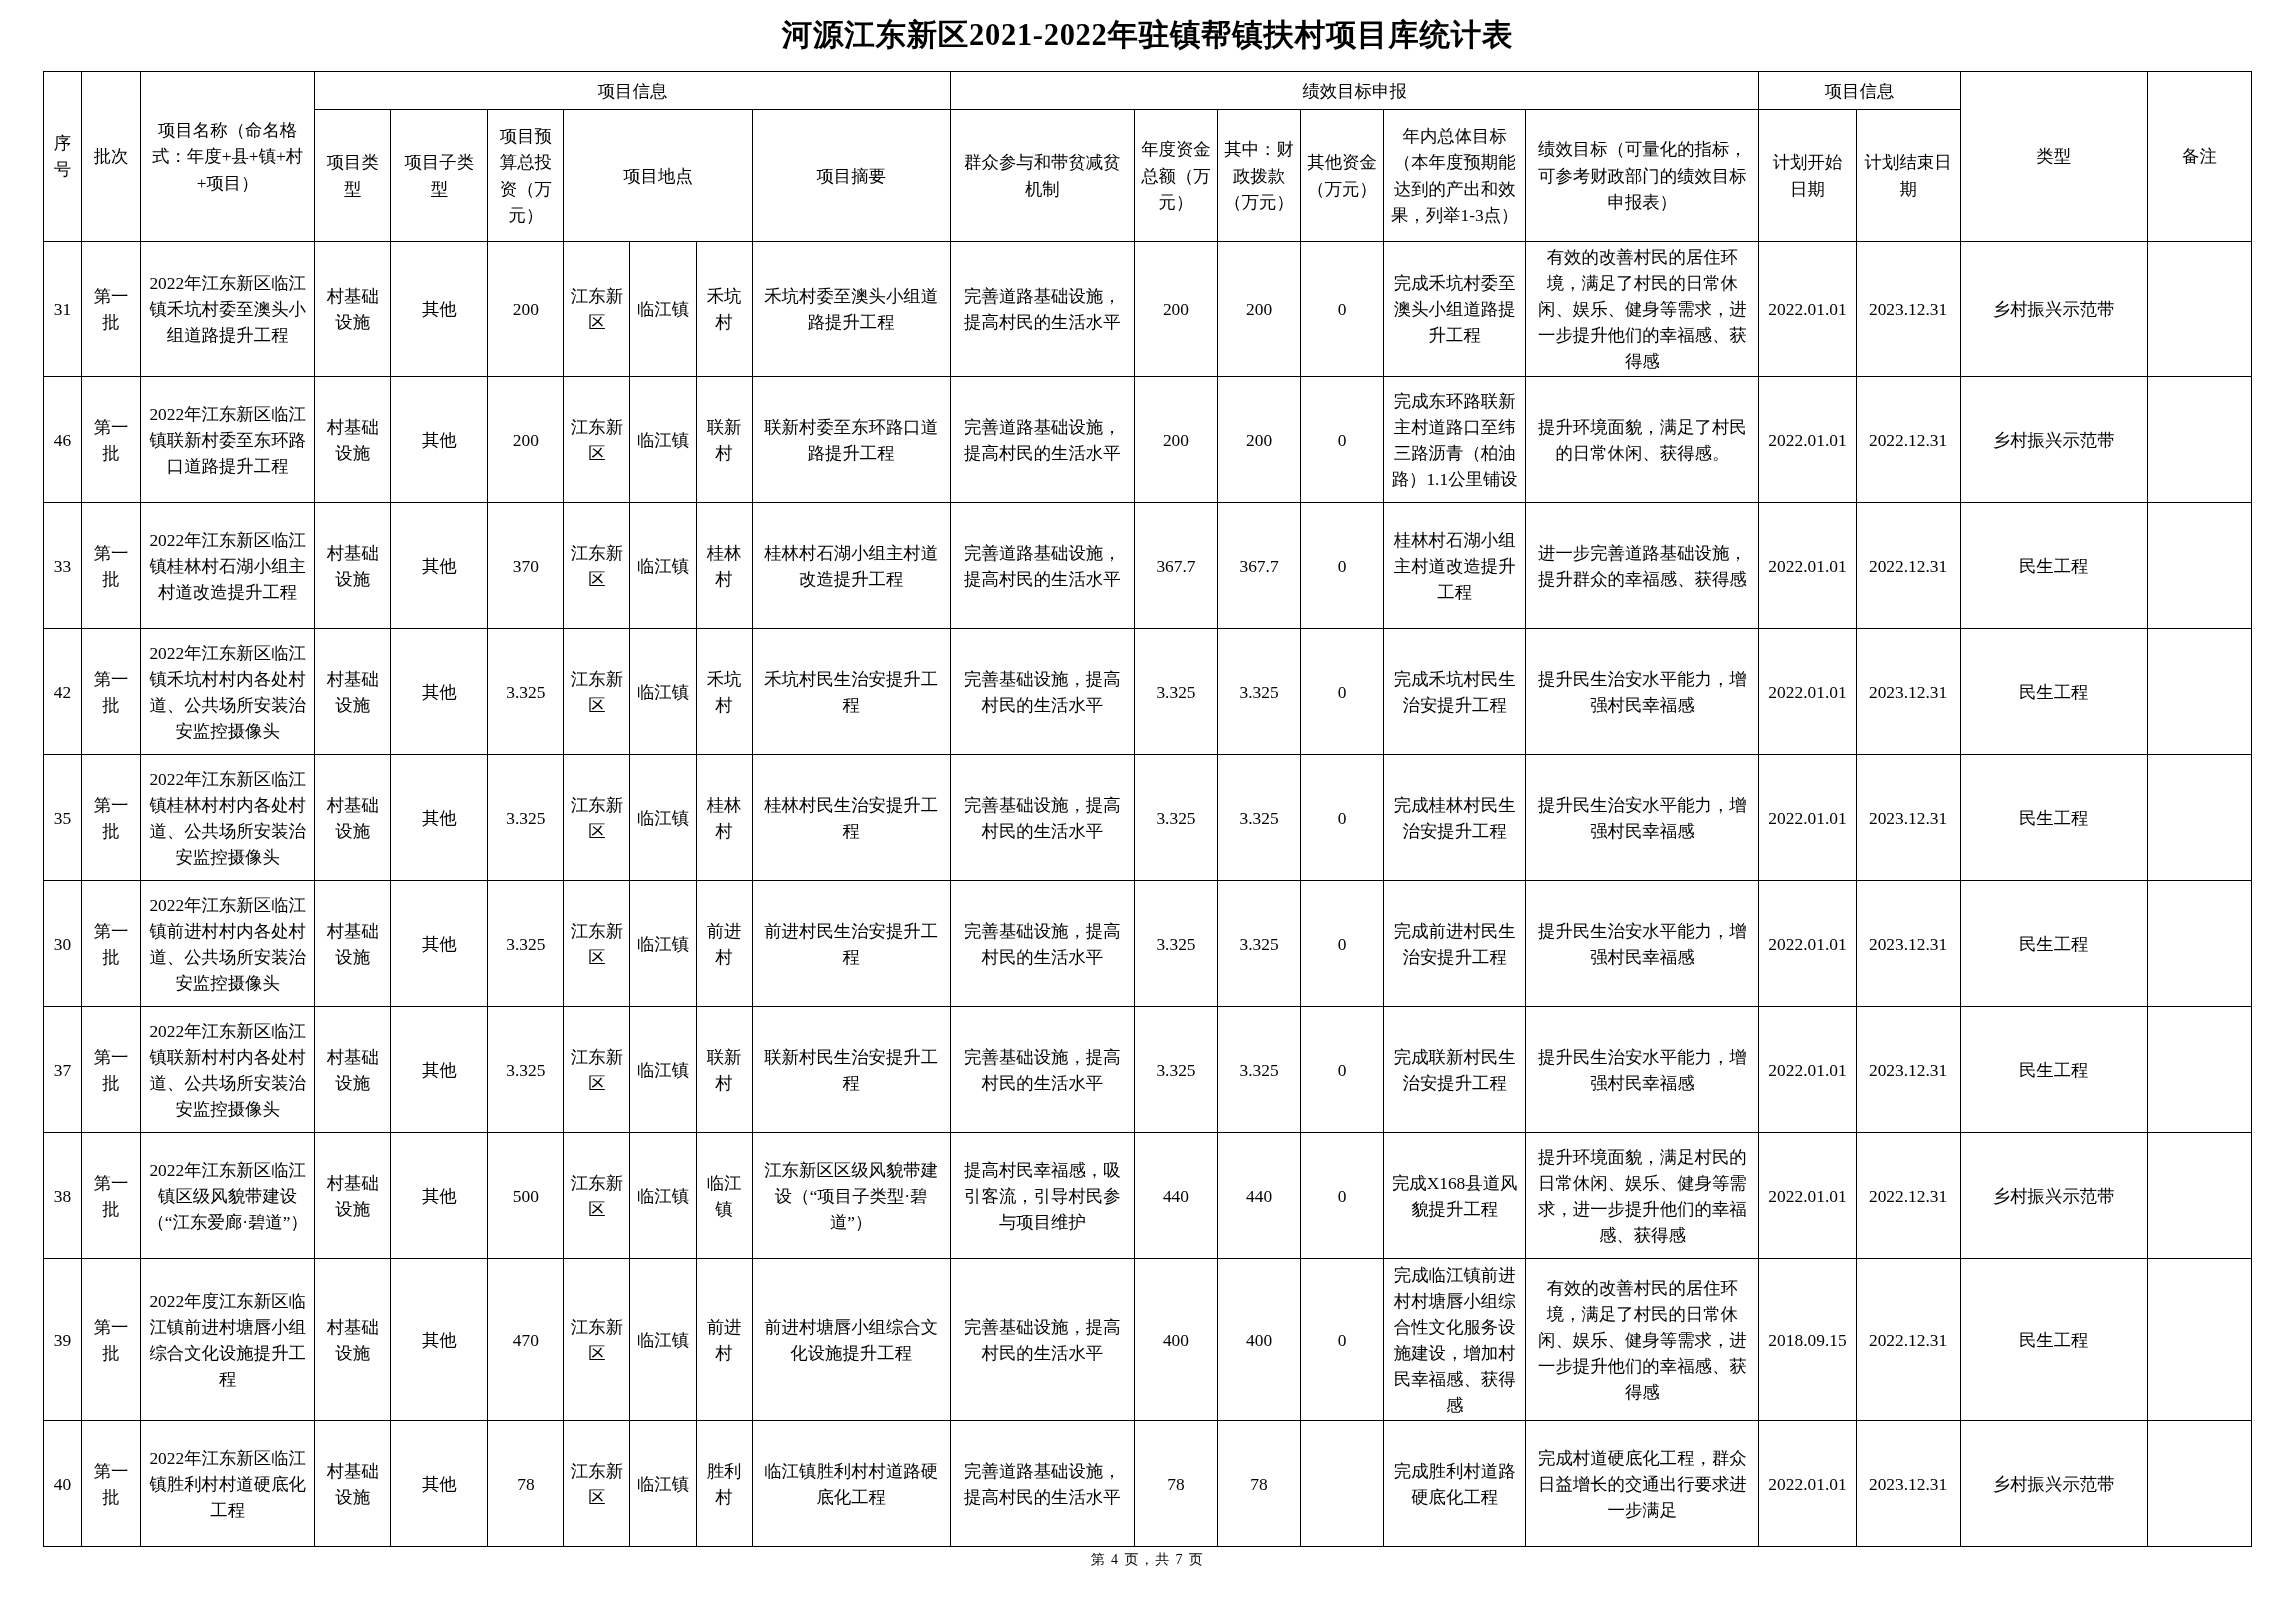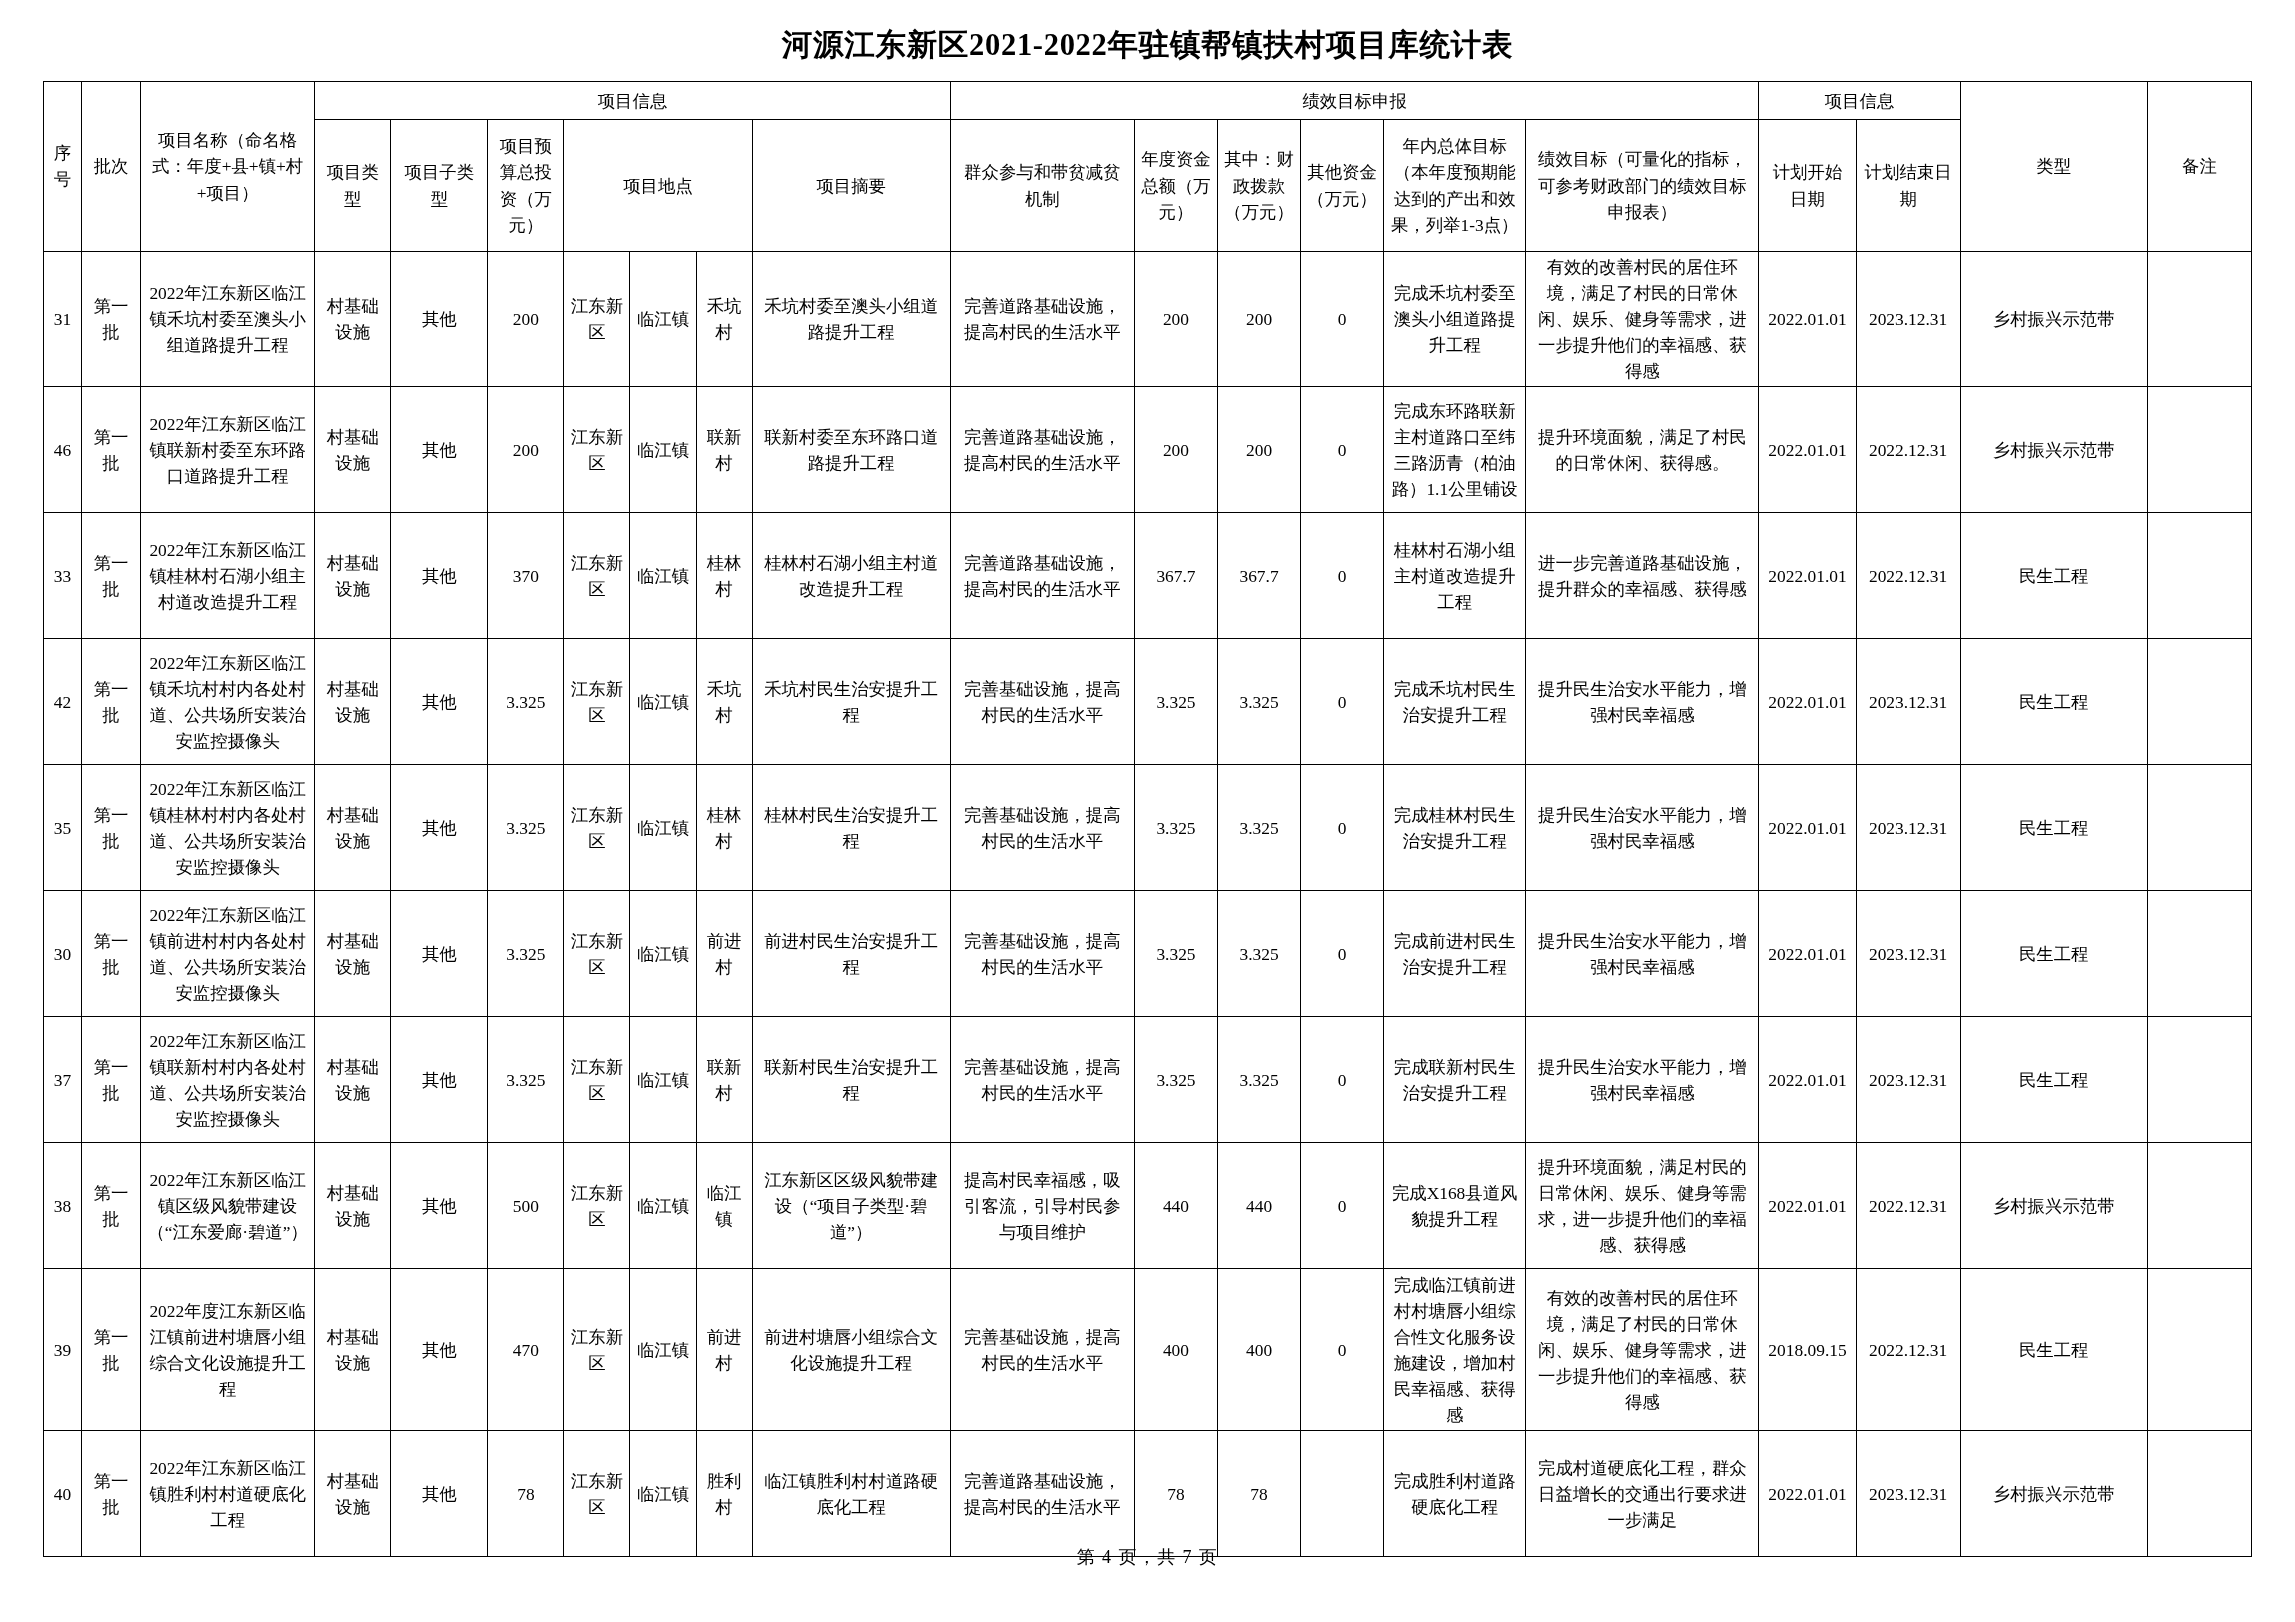--- a/index.html
+++ b/index.html
@@ -7,21 +7,21 @@
     width:2295px;height:1623px;
     font-family:"Liberation Serif","DejaVu Serif",serif;
     color:#000;
     position:relative;
   }
   .title{
     text-align:center;
     font-size:30.5px;
     font-weight:bold;
     letter-spacing:0.7px;
-    padding-top:25px;
+    padding-top:15px;
     margin:0 0 15.3px 0;
   }
   table{
     border-collapse:collapse;
     table-layout:fixed;
     width:2209px;
     margin:0 auto;
     border:1.4px solid #000;
   }
   th,td{
@@ -36,21 +36,21 @@
     overflow:hidden;
   }
   thead tr.h1 th{height:33px;text-align:center;}
   thead tr.h2 th{height:126px;}
   tbody tr{height:126px;}
   .footer{
     position:absolute;
     left:0;right:0;
     bottom:54px;
     text-align:center;
-    font-size:18px;
+    font-size:14px;
     letter-spacing:1.4px;
   }
 </style>
 </head>
 <body>
 
 <h1 class="title">河源江东新区2021-2022年驻镇帮镇扶村项目库统计表</h1>
 
 <table>
   <colgroup>

